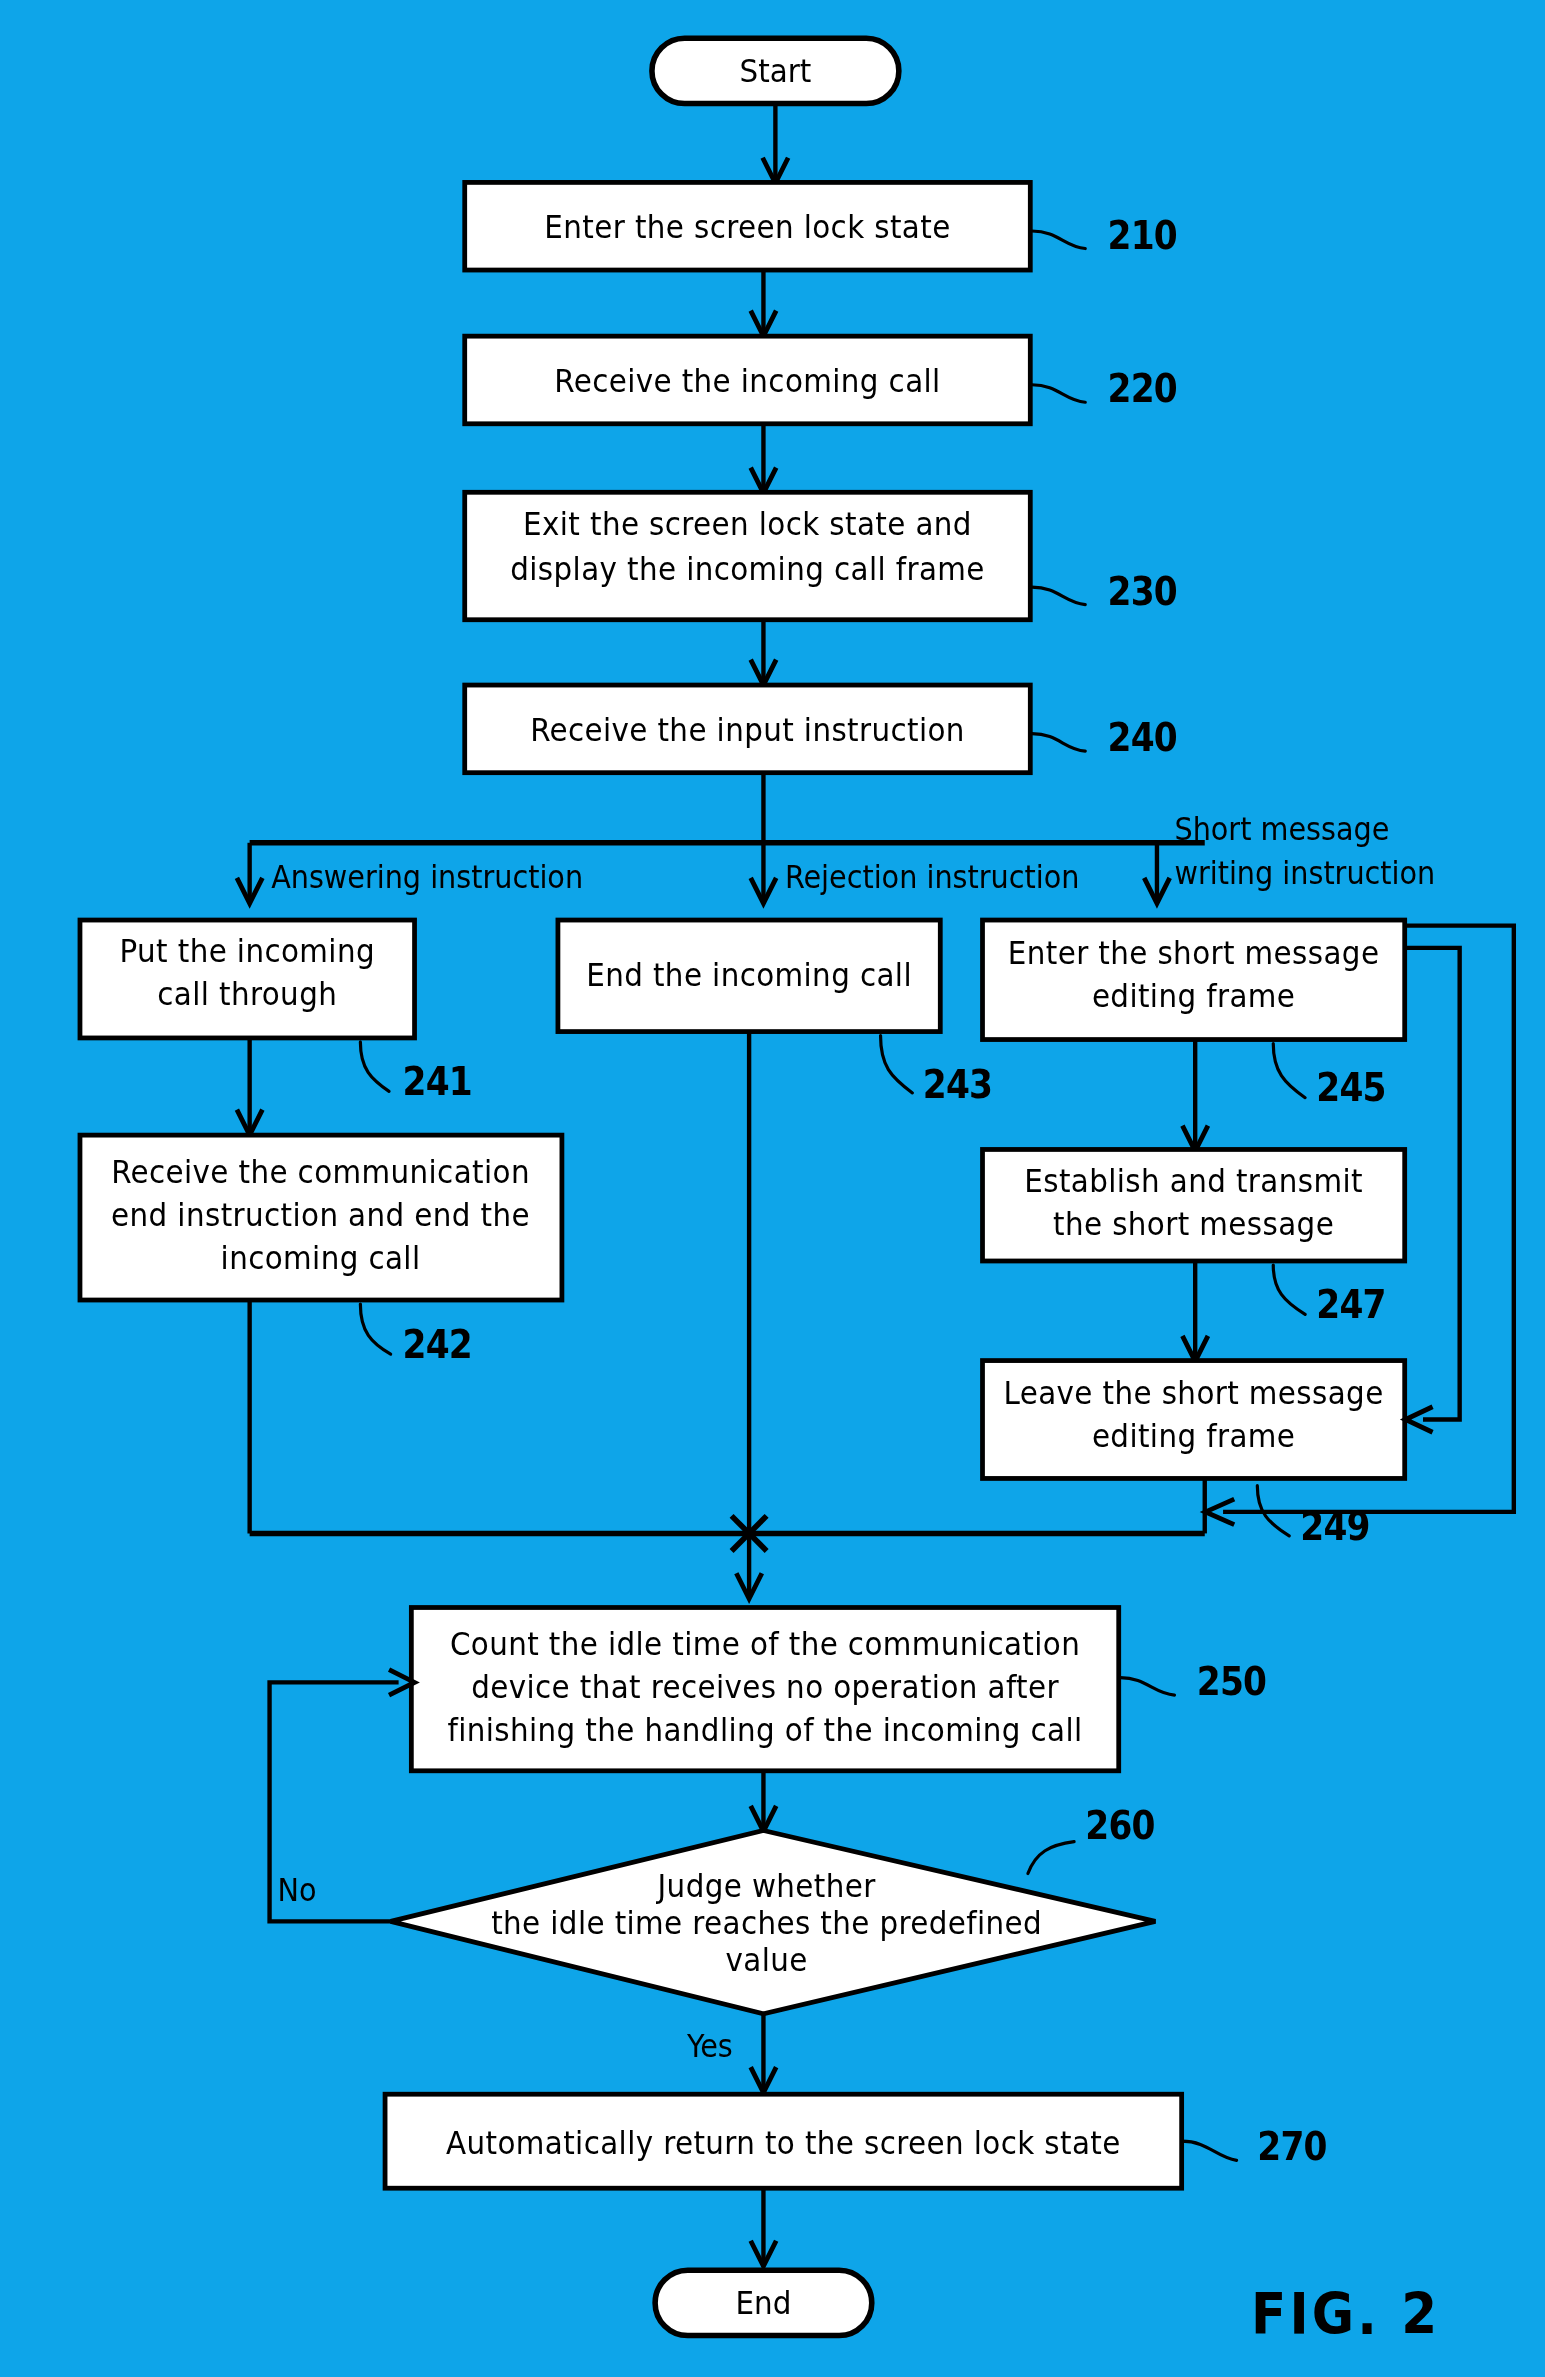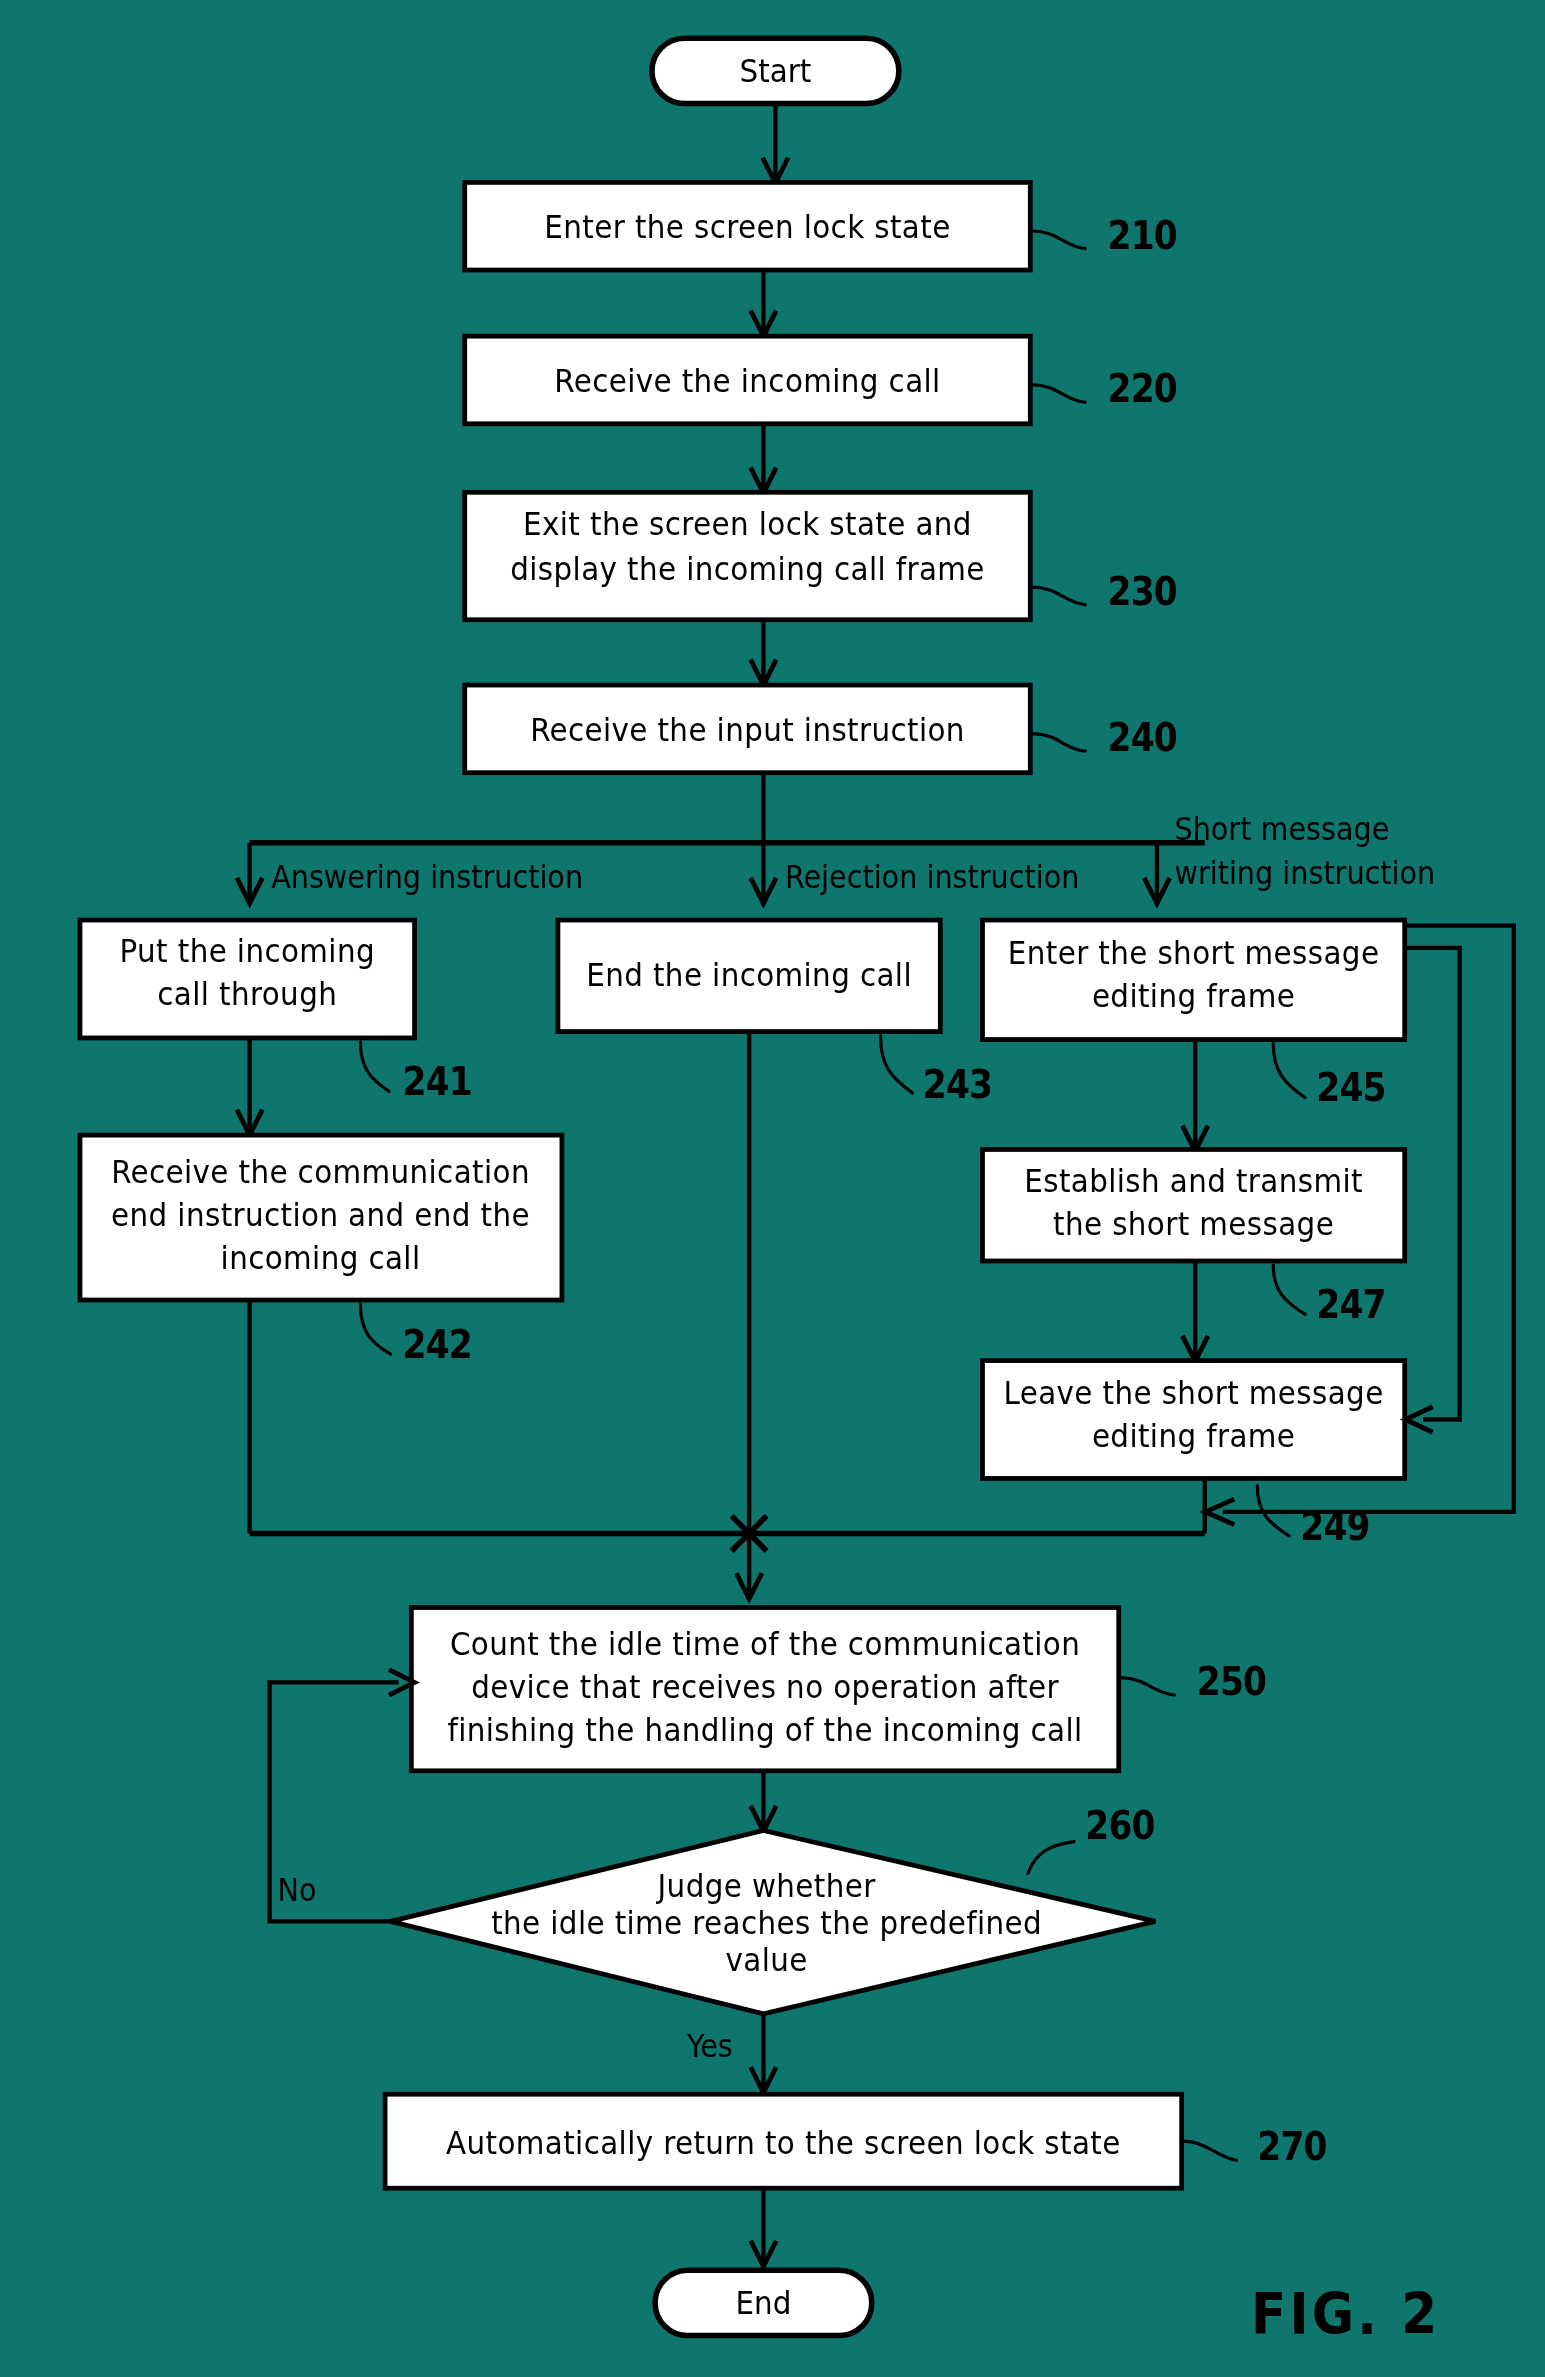--- a/index.html
+++ b/index.html
@@ -8,21 +8,21 @@
     padding: 0;
     background: #ffffff;
   }
   body {
     font-family: "DejaVu Sans Condensed", "Liberation Sans Narrow", "Liberation Sans", sans-serif;
   }
   #figure-root {
     position: relative;
     width: 1546px;
     height: 2377px;
-    background: #0f766e;
+    background: #0ea5e9;
     overflow: hidden;
   }
   svg#flowchart {
     display: block;
     width: 1546px;
     height: 2377px;
   }
   .shape-stroke {
     fill: #ffffff;
     stroke: #000000;

